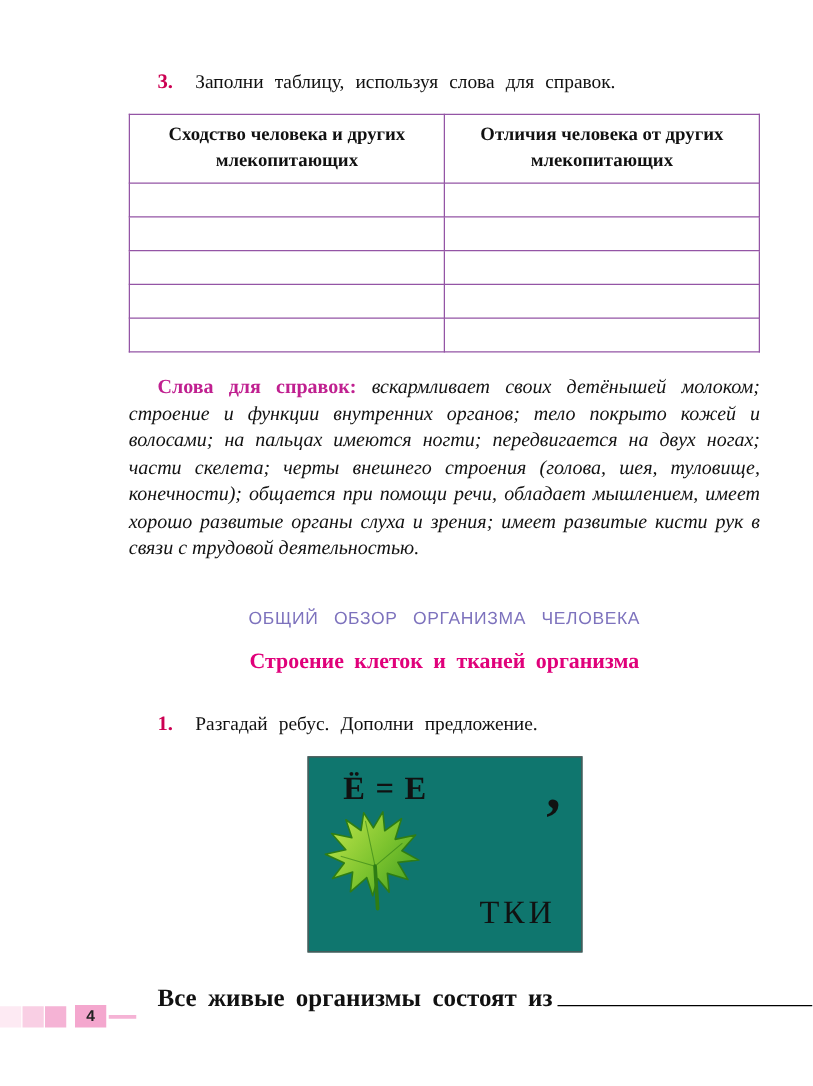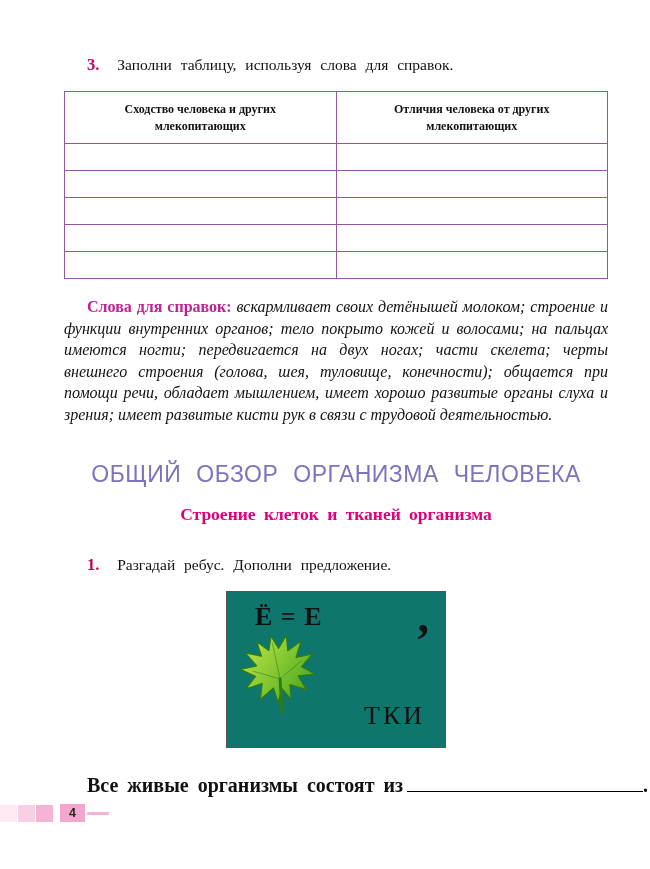--- a/index.html
+++ b/index.html
@@ -5,51 +5,51 @@
   * { margin:0; padding:0; box-sizing:border-box; }
   html,body { background:#ffffff; }
   .page {
     position:relative;
     width:650px; height:869px;
     background:#ffffff;
     font-family:"Liberation Serif", serif;
     color:#111;
     overflow:hidden;
   }
-  .content { padding:55px 42px 0 64px; }
+  .content { padding:55px 42px 0 103px; }
 
   .task-line { padding-left:23px; font-size:15.5px; word-spacing:5px; }
   .task-num {
     font-weight:bold;
     color:var(--task-number,#cc0052);
     margin-right:9px;
     font-size:16.5px;
   }
 
   table.compare { width:100%; border-collapse:collapse; margin-top:16px; }
   table.compare th, table.compare td { border:1.5px solid var(--table-border,#9455a5); }
   table.compare th {
-    font-size:12px; font-weight:bold; text-align:center;
+    font-size:15px; font-weight:bold; text-align:center;
     padding:6px 28px; line-height:1.4; height:52px; width:50%;
     background:#fff;
   }
   table.compare td { height:27px; background:#fff; }
 
   .reference {
     margin-top:17px;
     font-size:16px; line-height:21.5px;
     text-align:justify; text-indent:23px;
   }
   .ref-label { font-weight:bold; font-style:normal; color:var(--reference-label,#c02090); }
   .ref-text { font-style:italic; }
 
   .section-title {
     margin-top:36px; text-align:center;
     font-family:"Liberation Sans", sans-serif;
-    font-weight:normal; font-size:23px;
+    font-weight:normal; font-size:14px;
     letter-spacing:0.5px; word-spacing:8px;
     color:var(--section-title,#7d72bd);
   }
   .section-subtitle {
     margin-top:16px; text-align:center;
     font-size:17.5px; font-weight:bold;
     word-spacing:4px;
     color:var(--section-subtitle,#e0007a);
   }
 

